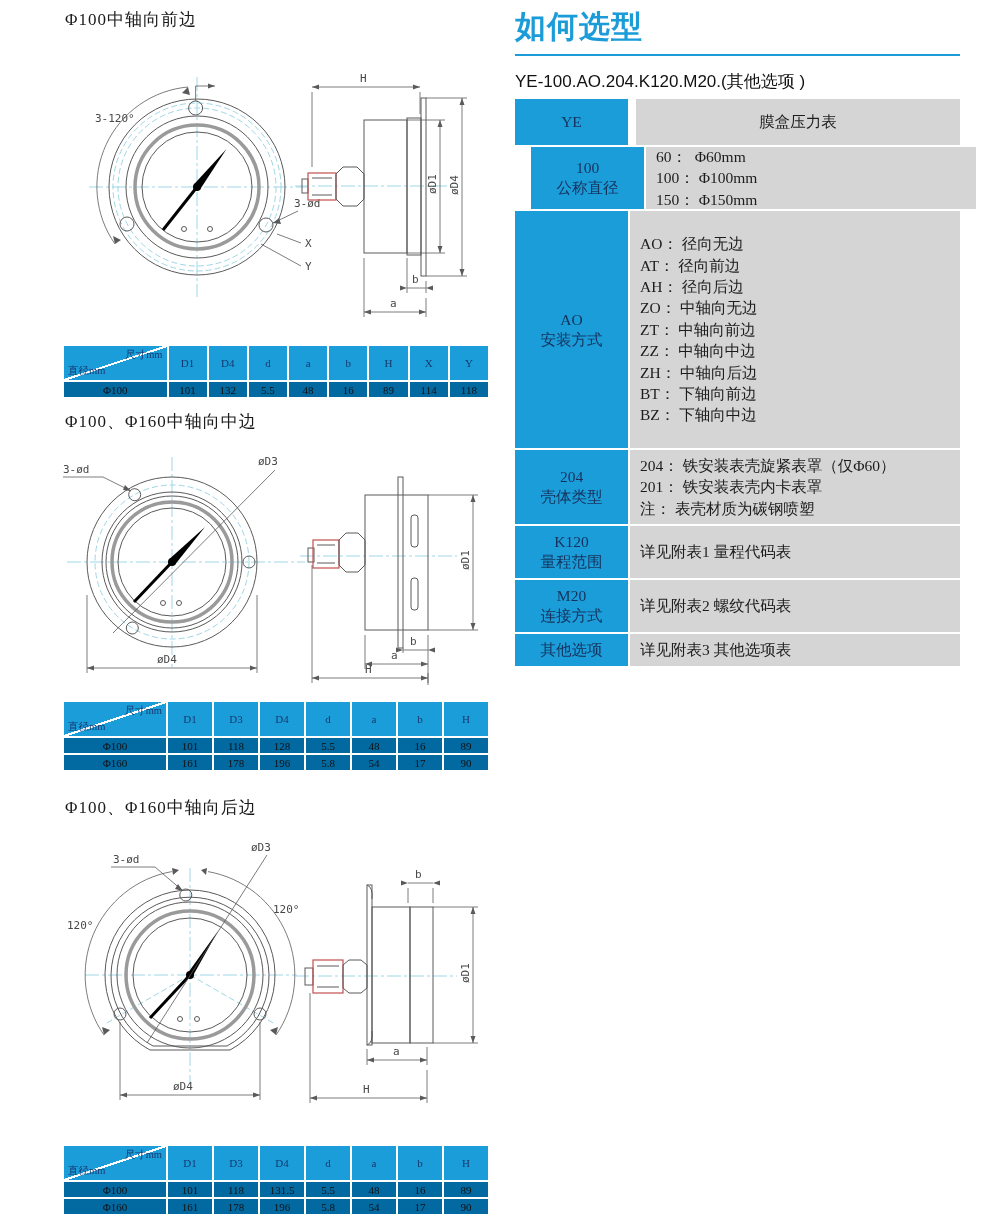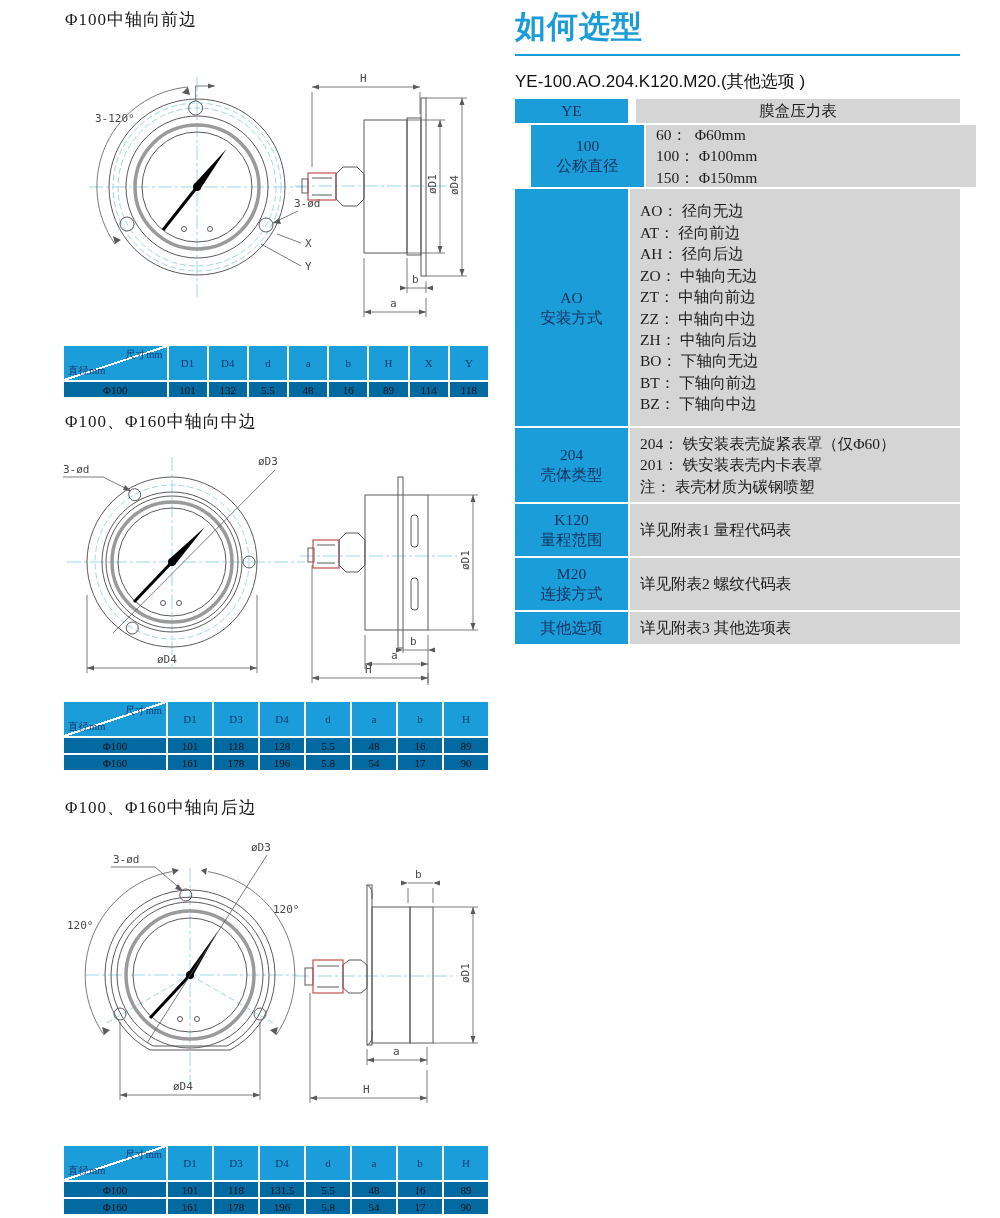--- a/index.html
+++ b/index.html
@@ -410,21 +410,21 @@
     </tr>
   </tbody>
     </table>
 
   <div class="abs sel-title" style="left:515px;top:6px;">如何选型</div>
 
   <div class="abs model-line" style="left:515px;top:70px;">YE-100.AO.204.K120.M20.(其他选项 )</div>
 
   <div class="abs" style="left:515px;top:99px;">
 
-    <div class="sel-row" style="height:24px;gap:6px;">
+    <div class="sel-row" style="height:46px;gap:6px;">
       <div class="sel-left">
         <span>YE</span>
       </div>
       <div class="sel-right centered">
         <span class="line">膜盒压力表</span>
       </div>
     </div>
 
     <div class="sel-row" style="height:62px;padding-left:16px;">
       <div class="sel-left">
@@ -444,21 +444,20 @@
         <span>安装方式</span>
       </div>
       <div class="sel-right">
         <span class="line">AO： 径向无边</span>
         <span class="line">AT： 径向前边</span>
         <span class="line">AH： 径向后边</span>
         <span class="line">ZO： 中轴向无边</span>
         <span class="line">ZT： 中轴向前边</span>
         <span class="line">ZZ： 中轴向中边</span>
         <span class="line">ZH： 中轴向后边</span>
-        <span class="line">BO： 下轴向无边</span>
         <span class="line">BT： 下轴向前边</span>
         <span class="line">BZ： 下轴向中边</span>
       </div>
     </div>
 
     <div class="sel-row" style="height:74px;">
       <div class="sel-left">
         <span>204</span>
         <span>壳体类型</span>
       </div>

